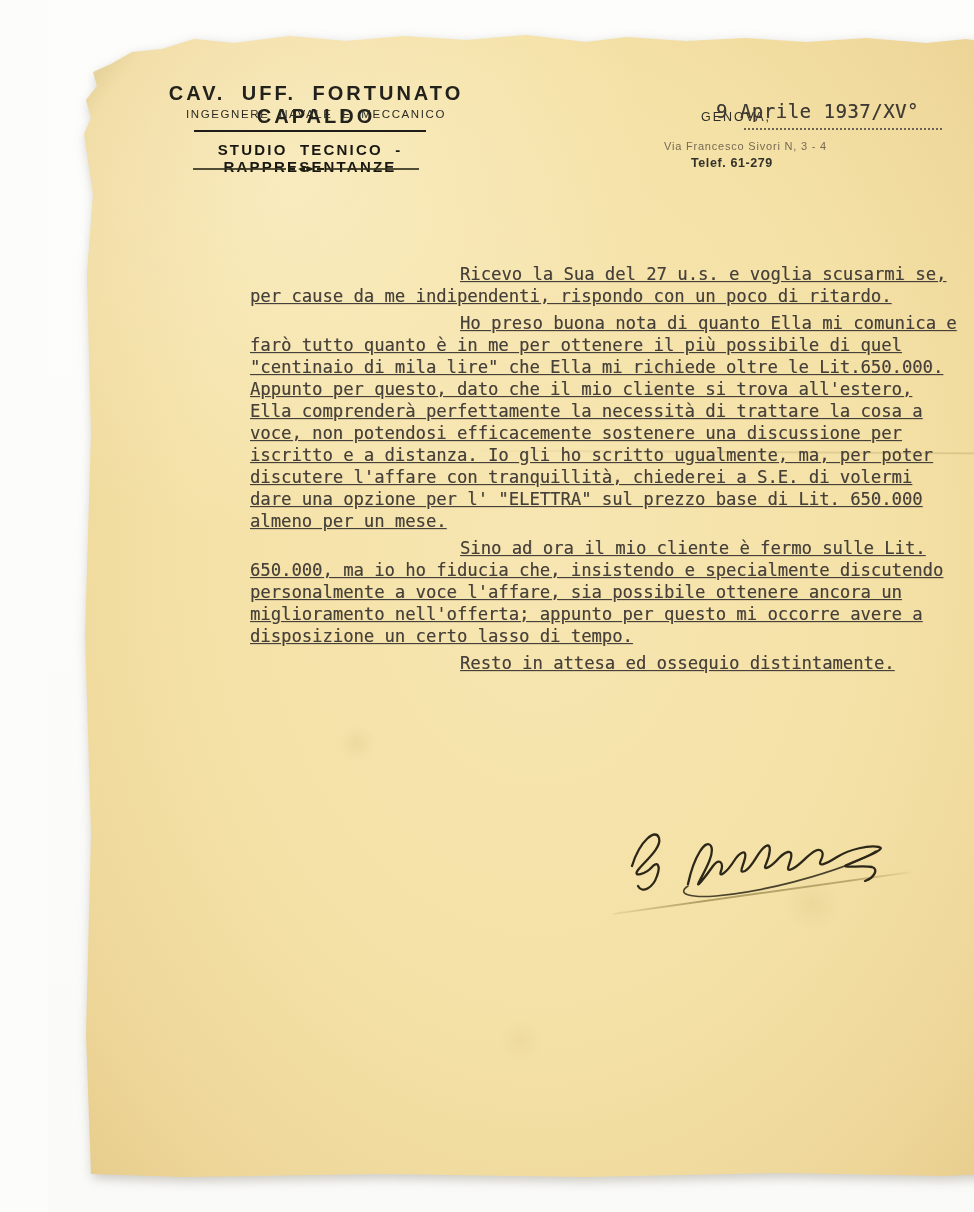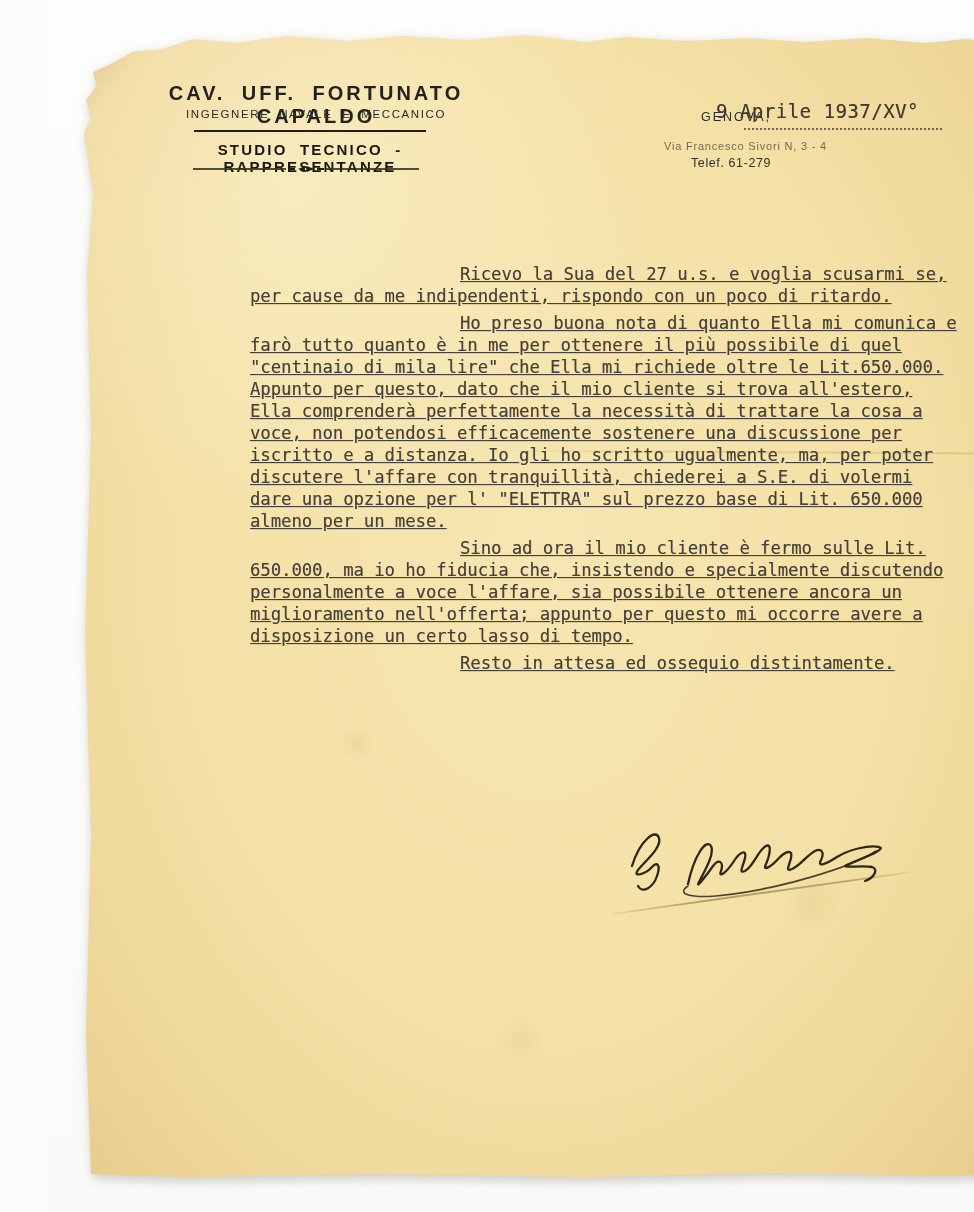--- a/index.html
+++ b/index.html
@@ -107,21 +107,21 @@
   .date-dotline {
     position: absolute; left: 660px; top: 86px; width: 198px; height: 10px;
     border-bottom: 2px dotted #6b6253;
   }
   .lh-address {
     position: absolute; left: 580px; top: 106px;
     font-size: 11px; color: #776a54; letter-spacing: 0.8px;
   }
   .lh-phone {
     position: absolute; left: 607px; top: 122px;
-    font-size: 12.5px; font-weight: normal; color: #33302a; letter-spacing: 0.6px;
+    font-size: 12.5px; font-weight: bold; color: #33302a; letter-spacing: 0.6px;
   }
 
   
   .body-block {
     position: absolute; left: 166px; top: 229px; width: 716px;
     font-family: "DejaVu Sans Mono", monospace;
     font-size: 17.2px; line-height: 22px; color: #46403a;
     text-shadow: 0.35px 0.35px 0.45px rgba(70,60,45,0.45);
   }
   .para { white-space: pre-wrap; text-indent: 210px; margin-bottom: 5px; text-decoration: underline; }

